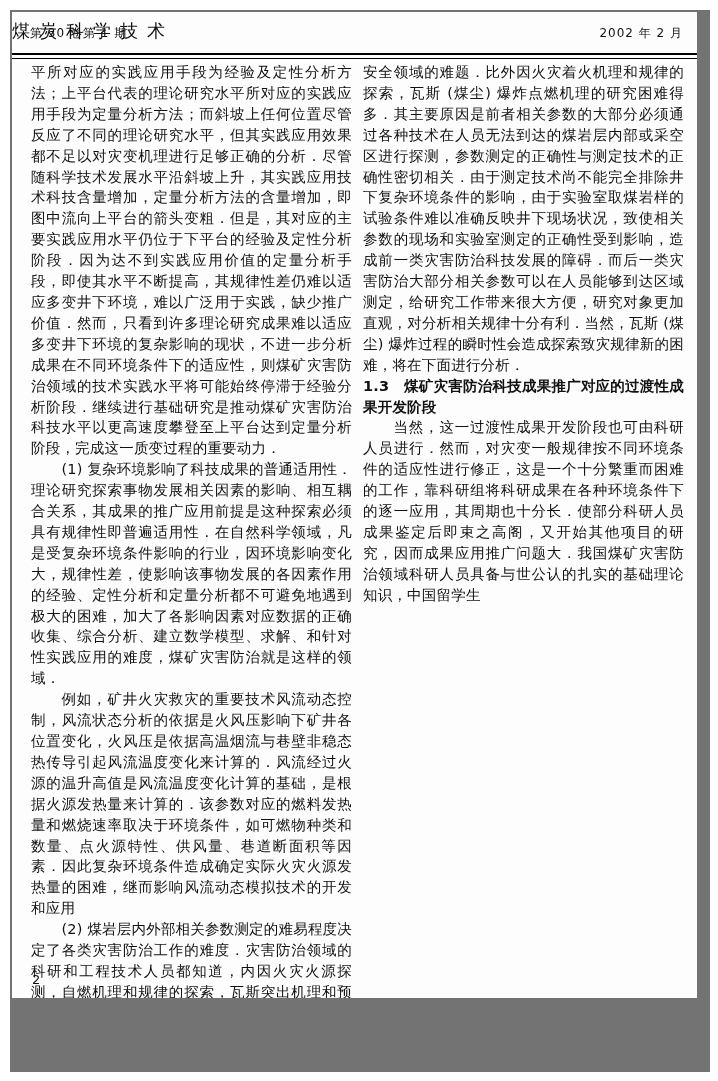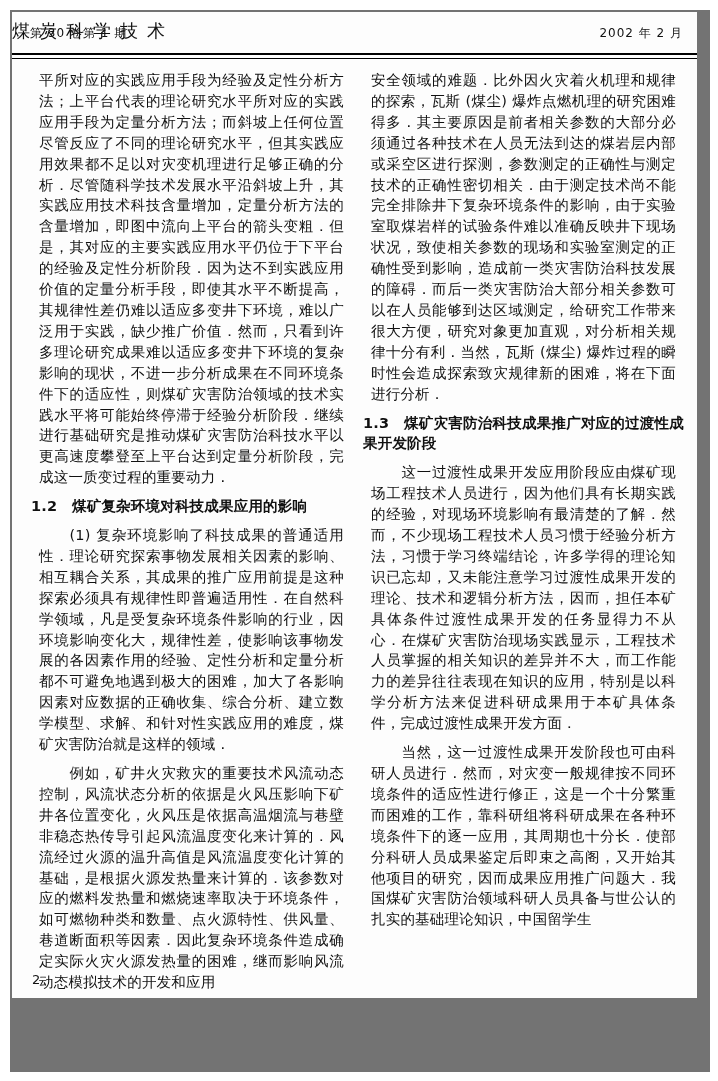--- a/index.html
+++ b/index.html
@@ -45,21 +45,21 @@
     display:flex; gap:11px;
   }
   .col {
     width:321px;
     font-size:14.5px;
     line-height:20.9px;
     text-align:justify;
     text-justify:inter-ideograph;
     letter-spacing:0.2px;
   }
-  .para { margin:8px; }
+  .para { margin:0; }
   .para.indent { text-indent:2.1em; }
   .sec-heading { margin:0; font-weight:bold; }
   .page-num {
     position:absolute; left:20px; top:960px;
     font-size:13px;
   }
 </style>
 </head>
 <body>
 
@@ -71,30 +71,28 @@
       <span class="journal-title">煤炭科学技术</span>
       <span class="date-label">2002 年 2 月</span>
     </div>
 
     <div class="double-rule"></div>
 
     <div class="columns">
 
       <div class="col">
         <p class="para">平所对应的实践应用手段为经验及定性分析方法；上平台代表的理论研究水平所对应的实践应用手段为定量分析方法；而斜坡上任何位置尽管反应了不同的理论研究水平，但其实践应用效果都不足以对灾变机理进行足够正确的分析．尽管随科学技术发展水平沿斜坡上升，其实践应用技术科技含量增加，定量分析方法的含量增加，即图中流向上平台的箭头变粗．但是，其对应的主要实践应用水平仍位于下平台的经验及定性分析阶段．因为达不到实践应用价值的定量分析手段，即使其水平不断提高，其规律性差仍难以适应多变井下环境，难以广泛用于实践，缺少推广价值．然而，只看到许多理论研究成果难以适应多变井下环境的复杂影响的现状，不进一步分析成果在不同环境条件下的适应性，则煤矿灾害防治领域的技术实践水平将可能始终停滞于经验分析阶段．继续进行基础研究是推动煤矿灾害防治科技水平以更高速度攀登至上平台达到定量分析阶段，完成这一质变过程的重要动力．</p>
-        <p class="sec-heading">1.2　煤矿复杂环境对科技成果应用的影响</p>
         <p class="para indent">(1) 复杂环境影响了科技成果的普通适用性．理论研究探索事物发展相关因素的影响、相互耦合关系，其成果的推广应用前提是这种探索必须具有规律性即普遍适用性．在自然科学领域，凡是受复杂环境条件影响的行业，因环境影响变化大，规律性差，使影响该事物发展的各因素作用的经验、定性分析和定量分析都不可避免地遇到极大的困难，加大了各影响因素对应数据的正确收集、综合分析、建立数学模型、求解、和针对性实践应用的难度，煤矿灾害防治就是这样的领域．</p>
         <p class="para indent">例如，矿井火灾救灾的重要技术风流动态控制，风流状态分析的依据是火风压影响下矿井各位置变化，火风压是依据高温烟流与巷壁非稳态热传导引起风流温度变化来计算的．风流经过火源的温升高值是风流温度变化计算的基础，是根据火源发热量来计算的．该参数对应的燃料发热量和燃烧速率取决于环境条件，如可燃物种类和数量、点火源特性、供风量、巷道断面积等因素．因此复杂环境条件造成确定实际火灾火源发热量的困难，继而影响风流动态模拟技术的开发和应用</p>
         <p class="para indent">(2) 煤岩层内外部相关参数测定的难易程度决定了各类灾害防治工作的难度．灾害防治领域的科研和工程技术人员都知道，内因火灾火源探测，自燃机理和规律的探索，瓦斯突出机理和预测是煤矿</p>
       </div>
 
       <div class="col">
         <p class="para">安全领域的难题．比外因火灾着火机理和规律的探索，瓦斯 (煤尘) 爆炸点燃机理的研究困难得多．其主要原因是前者相关参数的大部分必须通过各种技术在人员无法到达的煤岩层内部或采空区进行探测，参数测定的正确性与测定技术的正确性密切相关．由于测定技术尚不能完全排除井下复杂环境条件的影响，由于实验室取煤岩样的试验条件难以准确反映井下现场状况，致使相关参数的现场和实验室测定的正确性受到影响，造成前一类灾害防治科技发展的障碍．而后一类灾害防治大部分相关参数可以在人员能够到达区域测定，给研究工作带来很大方便，研究对象更加直观，对分析相关规律十分有利．当然，瓦斯 (煤尘) 爆炸过程的瞬时性会造成探索致灾规律新的困难，将在下面进行分析．</p>
         <p class="sec-heading">1.3　煤矿灾害防治科技成果推广对应的过渡性成果开发阶段</p>
-        <p class="para indent">这一过渡性成果开发应用阶段应由煤矿现场工程技术人员进行，因为他们具有长期实践的经验，对现场环境影响有最清楚的了解．然而，不少现场工程技术人员习惯于经验分析方法，习惯于学习终端结论，许多学得的理论知识已忘却，又未能注意学习过渡性成果开发的理论、技术和逻辑分析方法，因而，担任本矿具体条件过渡性成果开发的任务显得力不从心．在煤矿灾害防治现场实践显示，工程技术人员掌握的相关知识的差异并不大，而工作能力的差异往往表现在知识的应用，特别是以科学分析方法来促进科研成果用于本矿具体条件，完成过渡性成果开发方面．</p>
         <p class="para indent">当然，这一过渡性成果开发阶段也可由科研人员进行．然而，对灾变一般规律按不同环境条件的适应性进行修正，这是一个十分繁重而困难的工作，靠科研组将科研成果在各种环境条件下的逐一应用，其周期也十分长．使部分科研人员成果鉴定后即束之高阁，又开始其他项目的研究，因而成果应用推广问题大．我国煤矿灾害防治领域科研人员具备与世公认的扎实的基础理论知识，中国留学生</p>
       </div>
 
     </div>
 
     <div class="page-num">2</div>
 
   </div>
 </div>
 

